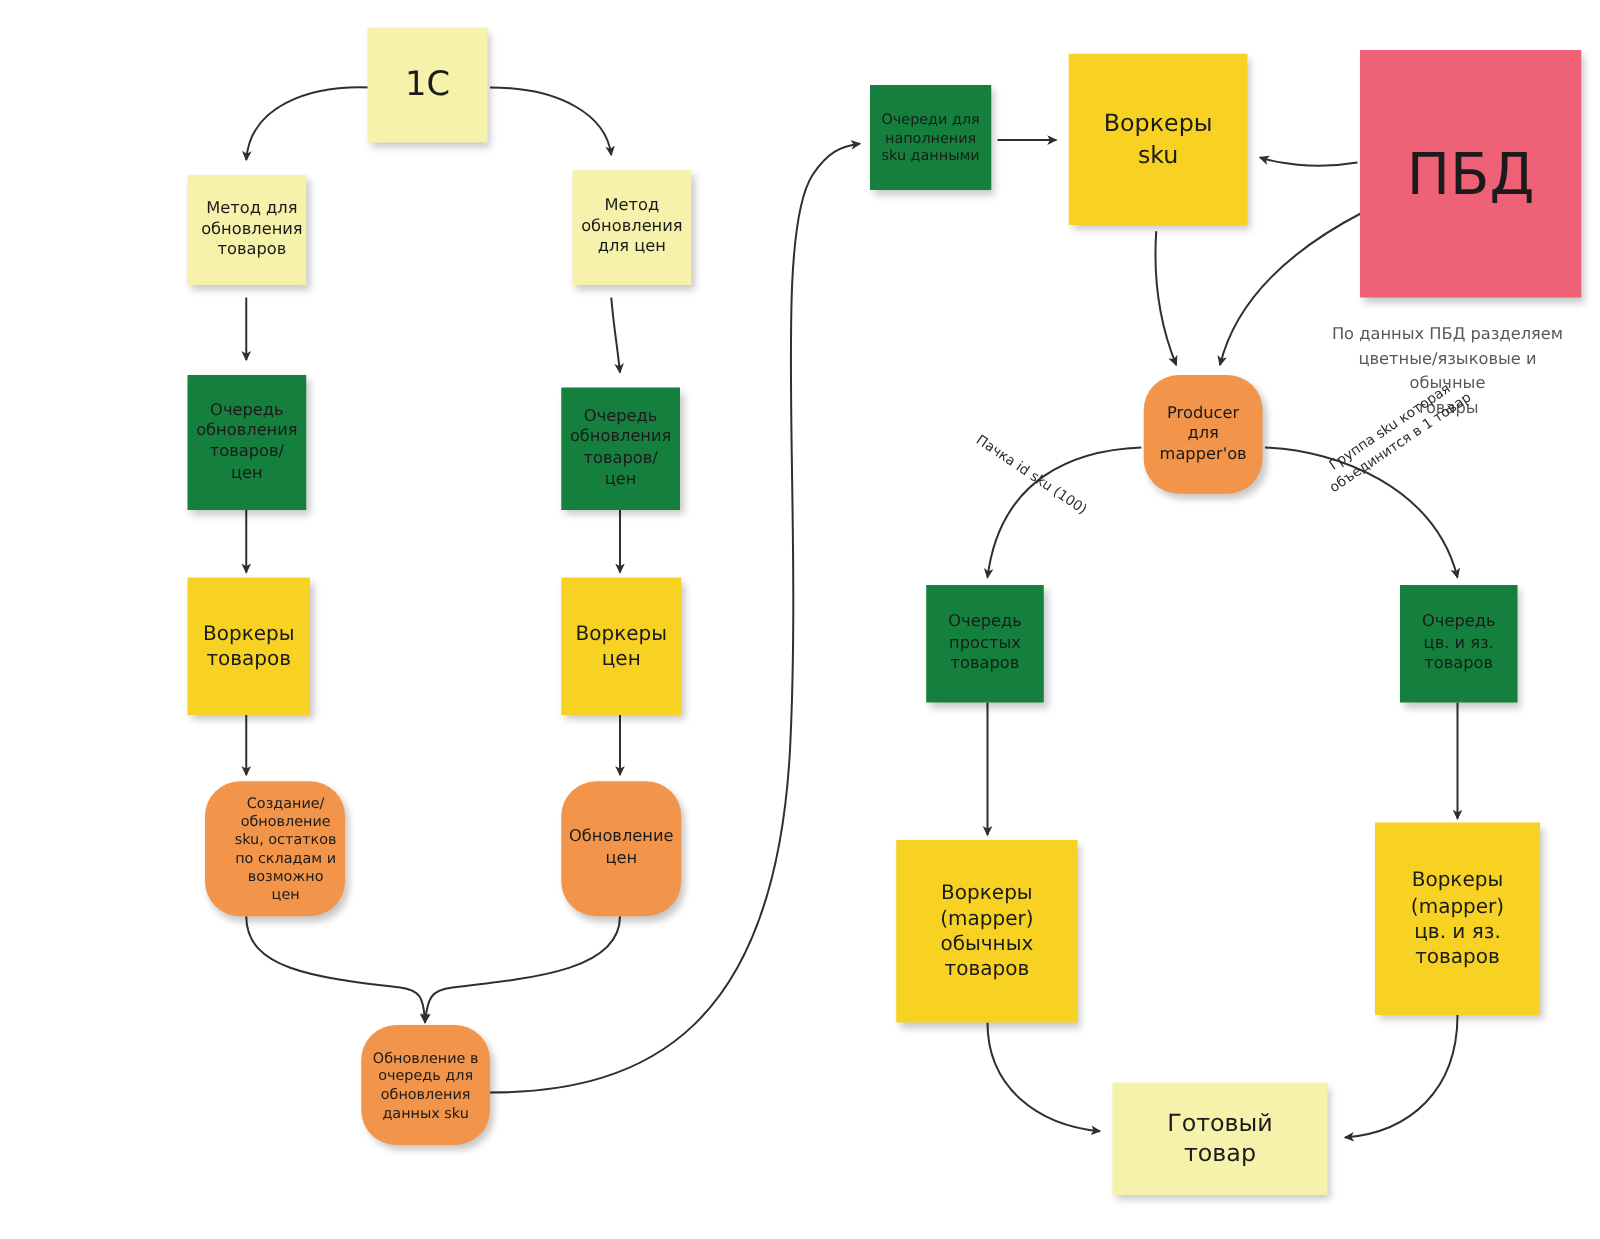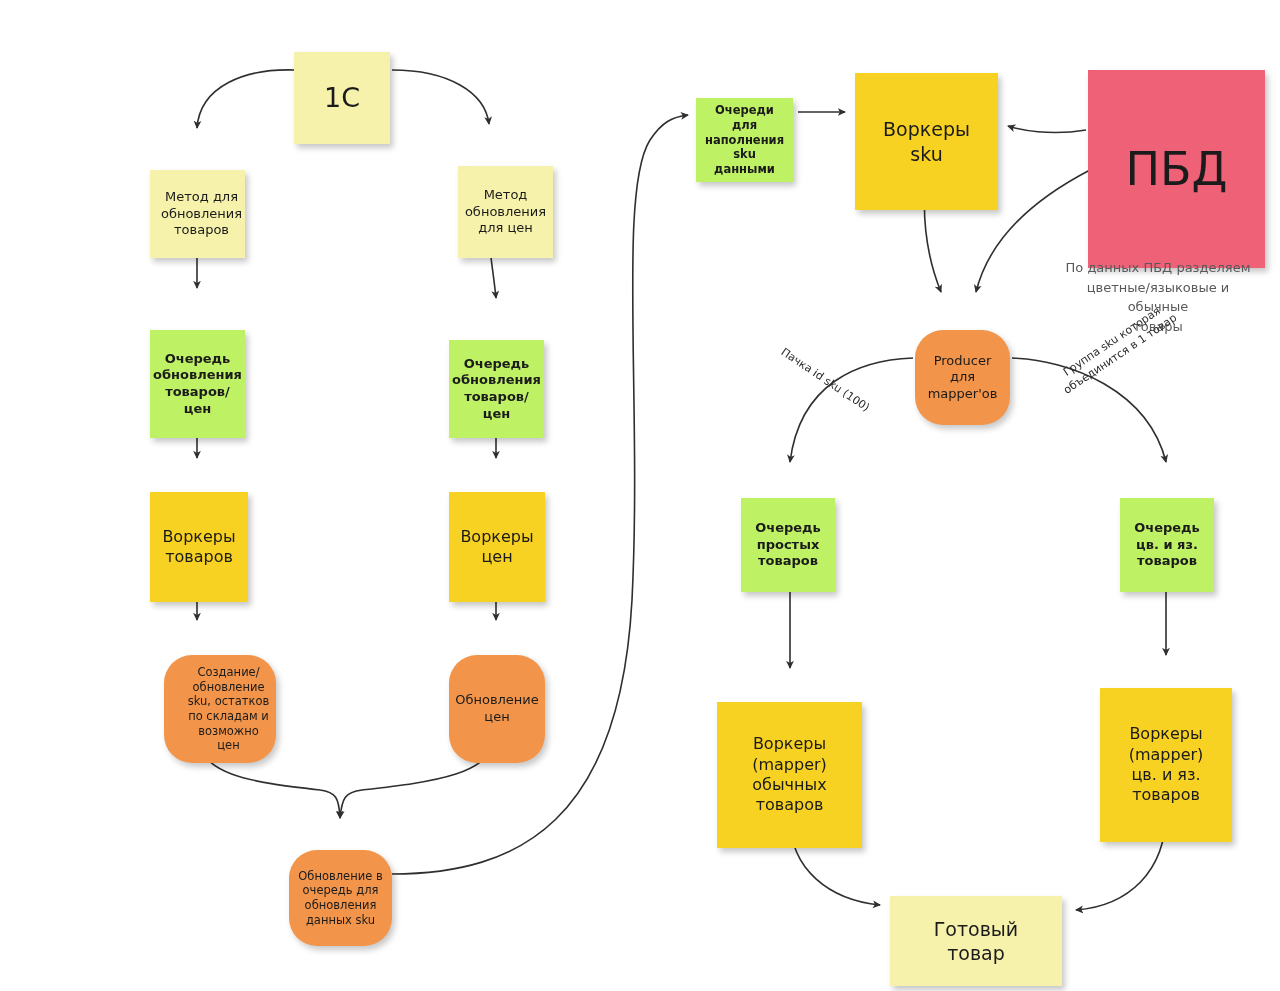--- a/index.html
+++ b/index.html
@@ -14,26 +14,25 @@
   .note{
     position:absolute;
     box-sizing:border-box;
     display:flex;align-items:center;justify-content:center;
     text-align:center;
     color:#1b1b1b;
     line-height:1.28;
     box-shadow:3px 4px 6px rgba(0,0,0,0.22);
     padding:4px 6px;
     z-index:3;
-    margin-top:30px;
   }
   .note .txt{display:block;white-space:pre-line;}
 
   .pale   {background:#f7f2ab;}
-  .green  {background:#bef264;font-weight:bold;}
+  .green  {background:#15803d;}
   .yellow {background:#f8d222;}
   .orange {background:#f2954a;border-radius:28px;}
   .pink   {background:#ef6177;}
 
   .f-xs{font-size:11.5px;}
   .f-sm{font-size:13px;}
   .f-md{font-size:16px;}
   .f-lg{font-size:19px;}
   .f-xl{font-size:27px;}
   .f-xxl{font-size:46px;}

